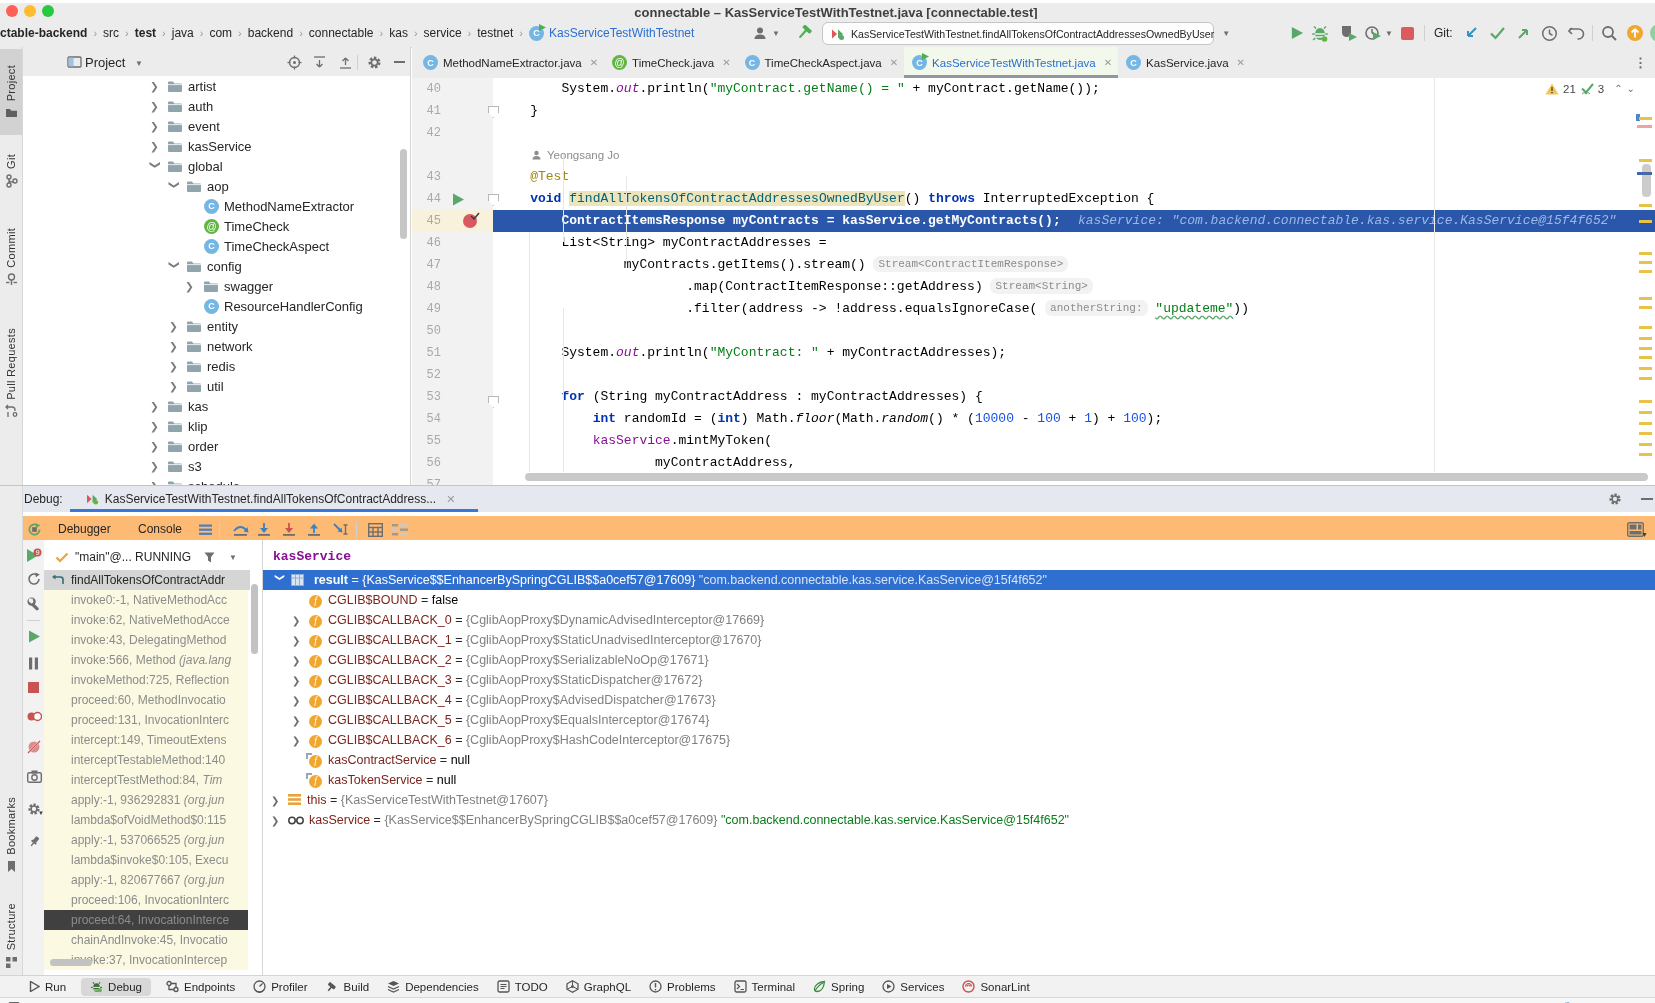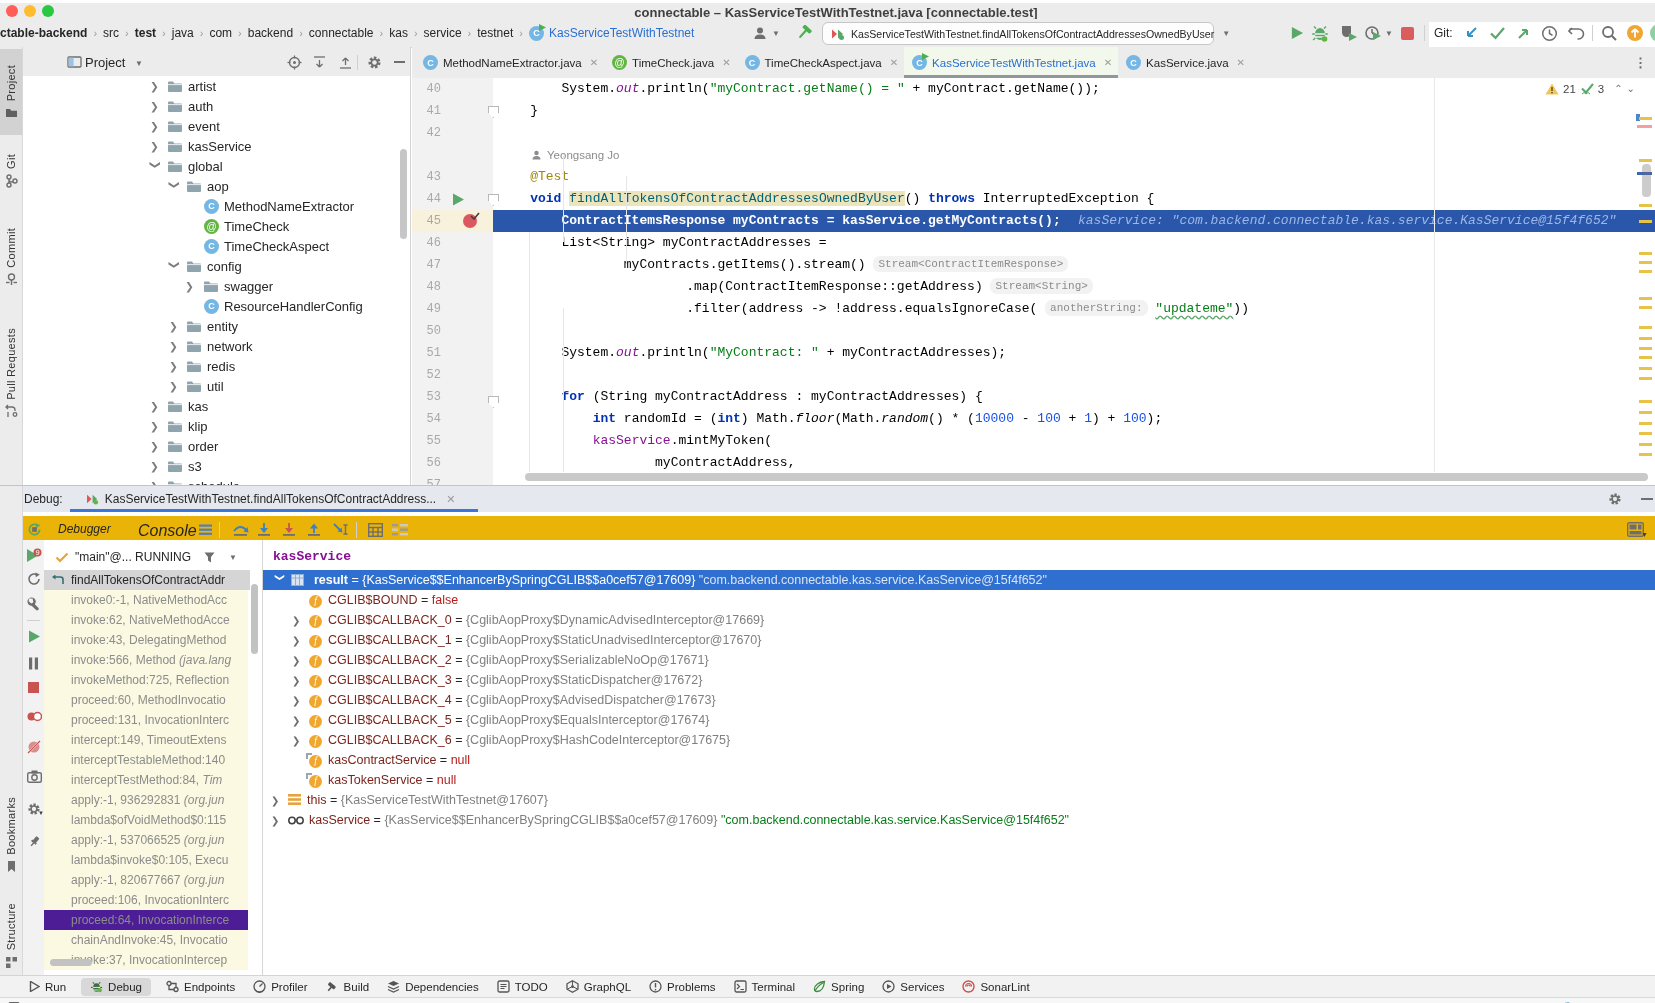--- a/index.html
+++ b/index.html
@@ -5,21 +5,21 @@
 html,body{margin:0;padding:0;}
 body{width:1655px;height:1003px;position:relative;overflow:hidden;background:#fff;
  font-family:"Liberation Sans",sans-serif;-webkit-font-smoothing:antialiased;}
 .abs{position:absolute;}
 .mono{font-family:"Liberation Mono",monospace;}
 
 #titlebar{left:0;top:3px;width:1655px;height:19px;background:#ececec;}
 .tl{width:12px;height:12px;border-radius:50%;position:absolute;top:2px;}
 #title{position:absolute;top:2px;left:621px;width:430px;text-align:center;font-size:13px;font-weight:bold;color:#404040;white-space:nowrap;}
 
-#toprow{left:0;top:19px;width:1429px;height:28px;background:#ececec;border-bottom:1px solid #d4d4d4;}
+#toprow{left:0;top:19px;width:1655px;height:28px;background:#ececec;border-bottom:1px solid #d4d4d4;}
 .bc{position:absolute;top:0;height:28px;display:flex;align-items:center;font-size:12px;color:#262626;white-space:nowrap;}
 .bc .sep{color:#9a9a9a;padding:0 6px;font-size:11px;}
 
 #combo{position:absolute;left:822px;top:3px;width:390px;height:21px;border:1px solid #c6c6c6;border-radius:6px;background:#fdfdfd;display:flex;align-items:center;}
 
 #stripe{left:0;top:47px;width:22px;height:949px;background:#ececec;border-right:1px solid #d8d8d8;}
 .vtab{position:absolute;left:0;width:22px;display:flex;flex-direction:column;align-items:center;color:#333;font-size:11px;}
 .vtext{writing-mode:vertical-rl;transform:rotate(180deg);letter-spacing:0.3px;}
 
 #projhead{left:23px;top:47px;width:388px;height:31px;background:#ececec;}
@@ -39,28 +39,28 @@
 .crow{position:absolute;left:0px;width:1156px;padding-left:6px;height:22px;line-height:22px;font-size:13px;font-family:"Liberation Mono",monospace;white-space:pre;color:#000;}
 .k{color:#0033b3;font-weight:bold;}
 .s{color:#067d17;}
 .n{color:#1750eb;}
 .fld{color:#871094;}
 .fldi{color:#871094;font-style:italic;}
 .mi{font-style:italic;}
 .chip{display:inline-block;background:#f2f2f2;color:#8c8c8c;border-radius:7px;font-size:11px;padding:0 5px;line-height:16px;vertical-align:1px;font-family:"Liberation Mono",monospace;}
 
 #dbghead{left:23px;top:486px;width:1632px;height:26px;background:#e5e8ee;}
-#dbgtool{left:23px;top:516px;width:1632px;height:28px;background:#eab308;border-bottom:1px solid #d8d8d8;font-style:italic;}
+#dbgtool{left:23px;top:516px;width:1632px;height:28px;background:#fdba74;border-bottom:1px solid #d8d8d8;}
 #dbgleft{left:23px;top:540px;width:21px;height:435px;background:#f2f2f2;}
 #frames{left:44px;top:540px;width:218px;height:435px;background:#ffffff;overflow:hidden;}
 #vars{left:263px;top:540px;width:1392px;height:435px;background:#ffffff;overflow:hidden;}
 .frow{position:absolute;left:0;width:204px;height:20px;line-height:20px;font-size:12px;color:#8c8c8c;white-space:nowrap;overflow:hidden;padding-left:27px;box-sizing:border-box;}
 .vrow{position:absolute;left:0;width:1392px;height:20px;line-height:20px;font-size:12.5px;color:#262626;white-space:nowrap;overflow:hidden;}
 .vname{color:#7b241c;}
-.k2{color:#b91c1c;}
+.k2{color:#000000;}
 .vgray{color:#808080;}
 .ficon{display:inline-block;width:13px;height:13px;border-radius:50%;background:#f0a732;color:#fff;font-size:9.5px;font-style:italic;text-align:center;line-height:13px;font-family:"Liberation Serif",serif;}
 .varr{color:#6e6e6e;font-size:10px;display:inline-block;width:17px;}
 
 #botbar{left:0;top:975px;width:1655px;height:21px;background:#f2f2f2;border-top:1px solid #d4d4d4;display:flex;align-items:center;font-size:12px;color:#262626;}
 .bitem{display:flex;align-items:center;gap:5px;margin-right:0;padding:0 9px;height:18px;white-space:nowrap;font-size:11.5px;}
 #statusstrip{left:0;top:997px;width:1655px;height:6px;background:#f7f7f7;border-top:1px solid #d8d8d8;overflow:hidden;}
 .sep-v{width:1px;height:16px;background:#d0d0d0;}
 svg{display:block;flex-shrink:0;}
 </style>
@@ -630,21 +630,21 @@
   <div style="position:absolute;left:1618px;top:12px;width:12px;height:2px;background:#6e6e6e;"></div>
 </div>
 <div class="abs" id="dbgtool">
   <svg width="15" height="15" viewBox="0 0 16 16" style="position:absolute;left:4px;top:6px;">
       <path d="M13.5 8 a5.5 5.5 0 1 1 -2.5 -4.6" stroke="#59a869" stroke-width="1.8" fill="none"></path>
       <polygon points="9.2,1.2 14.2,3.4 9.8,6.4" fill="#59a869"></polygon>
       <rect x="5.5" y="5.5" width="5" height="5" fill="#6e6e6e"></rect>
     </svg>
   <div style="position:absolute;left:35px;top:6px;font-size:12px;color:#262626;">Debugger</div>
   <div style="position:absolute;left:22px;top:25px;width:78px;height:3px;background:#3a77d8;"></div>
-  <div style="position:absolute;left:115px;top:6px;font-size:16px;color:#262626;">Console</div>
+  <div style="position:absolute;left:115px;top:6px;font-size:12px;color:#262626;">Console</div>
   <div style="position:absolute;left:176px;top:8px;">
       <svg width="13" height="12">
         <rect x="0" y="0.5" width="13" height="2.2" fill="#4d7fbe"></rect>
         <rect x="0" y="4.6" width="13" height="2.2" fill="#4d7fbe"></rect>
         <rect x="0" y="8.7" width="13" height="2.2" fill="#4d7fbe"></rect>
       </svg>
     </div>
   <div style="position:absolute;left:196px;top:6px;width:1px;height:16px;background:#d0d0d0;"></div>
   <div style="position:absolute;left:209px;top:7px;">
       <svg width="17" height="14" viewBox="0 0 17 14">
@@ -809,21 +809,21 @@
       <div class="frow" style="top:170px;background:#fbf9e1;">proceed:131, InvocationInterc</div>
       <div class="frow" style="top:190px;background:#fbf9e1;">intercept:149, TimeoutExtens</div>
       <div class="frow" style="top:210px;background:#fbf9e1;">interceptTestableMethod:140</div>
       <div class="frow" style="top:230px;background:#fbf9e1;">interceptTestMethod:84, <i>Tim</i></div>
       <div class="frow" style="top:250px;background:#fbf9e1;">apply:-1, 936292831 <i>(org.jun</i></div>
       <div class="frow" style="top:270px;background:#fbf9e1;">lambda$ofVoidMethod$0:115</div>
       <div class="frow" style="top:290px;background:#fbf9e1;">apply:-1, 537066525 <i>(org.jun</i></div>
       <div class="frow" style="top:310px;background:#fbf9e1;">lambda$invoke$0:105, Execu</div>
       <div class="frow" style="top:330px;background:#fbf9e1;">apply:-1, 820677667 <i>(org.jun</i></div>
       <div class="frow" style="top:350px;background:#fbf9e1;">proceed:106, InvocationInterc</div>
-      <div class="frow" style="top:370px;background:#4c1d95;">proceed:64, InvocationInterce</div>
+      <div class="frow" style="top:370px;background:#404040;">proceed:64, InvocationInterce</div>
       <div class="frow" style="top:390px;background:#fbf9e1;">chainAndInvoke:45, Invocatio</div>
       <div class="frow" style="top:410px;background:#fbf9e1;">invoke:37, InvocationIntercep</div>
     </div>
   <div style="position:absolute;left:207px;top:44px;width:7px;height:70px;border-radius:4px;background:#c2c2c2;"></div>
   <div style="position:absolute;left:6px;top:419px;width:42px;height:7px;border-radius:4px;background:#c2c2c2;"></div>
 </div>
 
 <div class="abs" style="left:262px;top:540px;width:1px;height:435px;background:#d6d6d6;"></div>
 <div class="abs" id="vars">
   <div class="vrow mono" style="top:6px;height:22px;line-height:22px;font-size:13px;color:#871094;font-weight:bold;padding-left:10px;">kasService</div>

